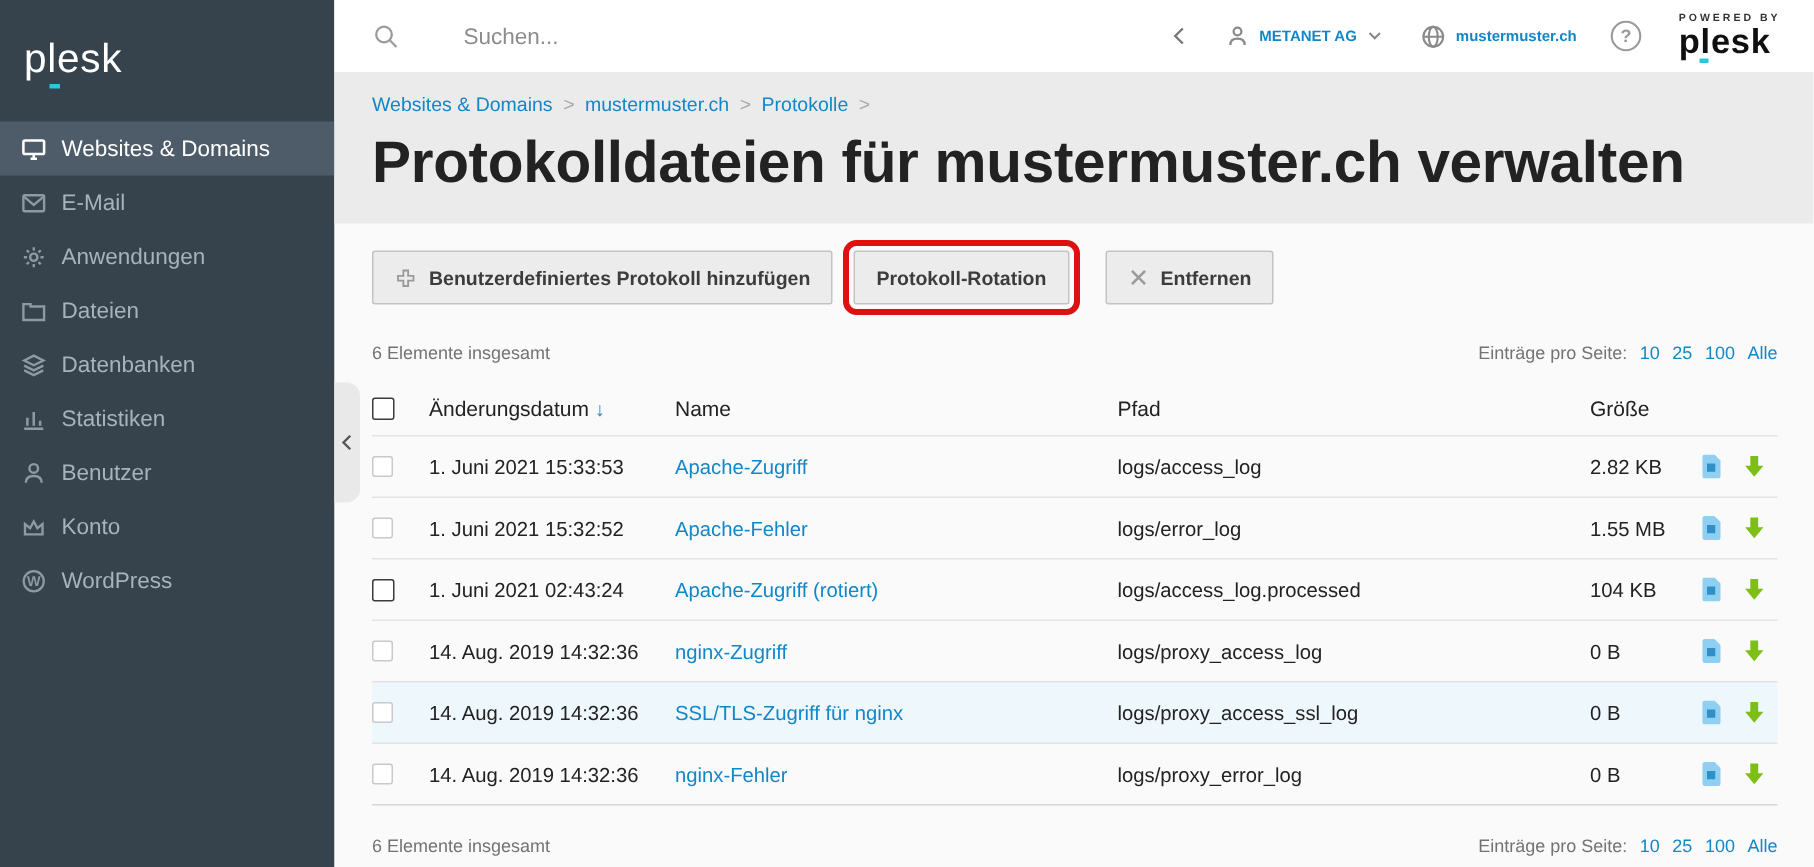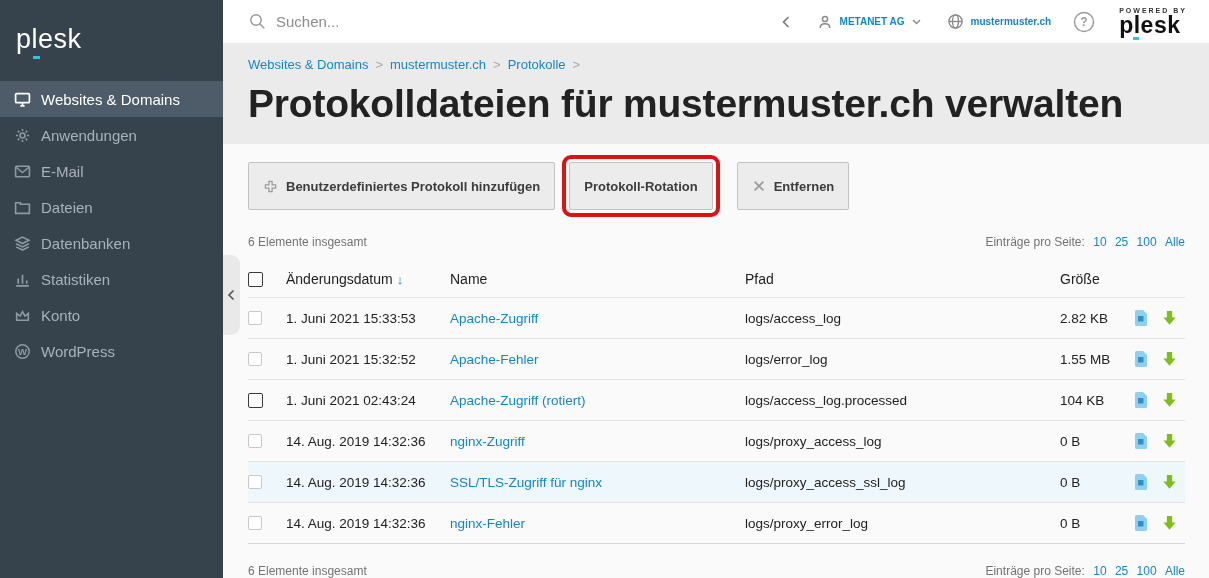--- a/index.html
+++ b/index.html
@@ -19,42 +19,42 @@
   .nav-item.active svg { stroke:#fff; }
   .wp-letter { font-size:9px; fill:#8d99a3; font-weight:bold; }
 
   
   .collapse-tab { position:absolute; left:223px; top:255px; width:17px; height:80px; background:#e9e9e9; border-radius:0 9px 9px 0; display:flex; align-items:center; justify-content:center; cursor:pointer; z-index:5; }
 
   
   .main { flex:1; display:flex; flex-direction:column; background:#fafafa; }
 
   .topbar { height:48px; background:#fff; display:flex; align-items:center; padding:0 22px 0 26px; }
-  .search-wrap { display:flex; align-items:center; flex:1; }
+  .search-wrap { display:flex; align-items:center; flex:1;gap:33px; }
   .search-input { border:none; outline:none; font-size:15px; color:#333; margin-left:10px; width:300px; font-family:"Liberation Sans",sans-serif; background:transparent; }
   .search-input::placeholder { color:#8c8c8c; }
   .top-right { display:flex; align-items:center; gap:14px; }
   .top-item { display:flex; align-items:center; gap:7px; cursor:pointer; }
   .blue-strong { color:#1287c7; font-size:10px; font-weight:700; }
   .pw-by { text-align:left; cursor:default; margin-left:10px; }
   .pw-label { font-size:7px; letter-spacing:2px; color:#333; font-weight:700; }
   .pw-logo { position:relative; font-size:23px; color:#101010; font-weight:600; line-height:1; letter-spacing:.5px; }
   .pw-logo .bar { position:absolute; left:14px; bottom:-3px; width:6px; height:3px; background:#29c8e0; }
 
   .title-band { background:#ebebeb; padding:14px 0 18px 25px; }
   .breadcrumb { font-size:13px; color:#9a9a9a; }
   .breadcrumb a { color:#1287c7; text-decoration:none; cursor:pointer; }
   .breadcrumb .sep { margin:0 7px; color:#a9a9a9; }
   .page-title { margin-top:10px; font-size:39px; font-weight:600; color:#222; letter-spacing:-.2px; }
 
   .content { flex:1; padding:18px 24px 0 25px; position:relative; }
 
   
   .toolbar { display:flex; align-items:center; }
-  .btn { display:inline-flex; align-items:center; gap:8px; height:48px; padding:16px 14px; background:#ececec; border:1px solid #c3c3c3; border-radius:2px; font-size:13px; font-weight:700; color:#3c3c3c; cursor:pointer; font-family:"Liberation Sans",sans-serif; }
+  .btn { display:inline-flex; align-items:center; gap:8px; height:36px; padding:16px 14px; background:#ececec; border:1px solid #c3c3c3; border-radius:2px; font-size:13px; font-weight:700; color:#3c3c3c; cursor:pointer; font-family:"Liberation Sans",sans-serif; }
   .btn + .btn { margin-left:10px; }
   .btn-annotated { outline:4px solid #dd1111; outline-offset:3px; margin:0 14px 0 14px !important; }
 
   
   .list-meta { display:flex; justify-content:space-between; align-items:center; margin-top:25px; font-size:12px; color:#737373; }
   .per-page a { color:#1287c7; text-decoration:none; margin-left:5px; cursor:pointer; }
 
   
   .tbl { margin-top:12px; }
   .thead, .trow { display:grid; grid-template-columns:38px 164px 295px 315px 72px auto; align-items:center; }
@@ -86,34 +86,34 @@
           <svg width="17" height="17" viewBox="0 0 16 16" fill="none" stroke-width="1.6">
               <rect x="1.5" y="2.5" width="13" height="8.5" rx="1"></rect>
               <path d="M6 14h4M8 11v3"></path>
             </svg>
         </span>
         <span>Websites &amp; Domains</span>
       </div>
       <div class="nav-item">
         <span class="nicon">
           <svg width="17" height="17" viewBox="0 0 16 16" fill="none" stroke-width="1.5">
+              <rect x="1.5" y="3" width="13" height="10" rx="1"></rect>
+              <path d="M2 4l6 5 6-5"></path>
+            </svg>
+        </span>
+        <span>E-Mail</span>
+      </div>
+      <div class="nav-item">
+        <span class="nicon">
+          <svg width="17" height="17" viewBox="0 0 16 16" fill="none" stroke-width="1.5">
               <circle cx="8" cy="8" r="2.3"></circle>
               <path d="M8 1.8v2M8 12.2v2M1.8 8h2M12.2 8h2M3.6 3.6l1.4 1.4M11 11l1.4 1.4M12.4 3.6L11 5M5 11l-1.4 1.4"></path>
             </svg>
         </span>
         <span>Anwendungen</span>
-      </div>
-      <div class="nav-item">
-        <span class="nicon">
-          <svg width="17" height="17" viewBox="0 0 16 16" fill="none" stroke-width="1.5">
-              <rect x="1.5" y="3" width="13" height="10" rx="1"></rect>
-              <path d="M2 4l6 5 6-5"></path>
-            </svg>
-        </span>
-        <span>E-Mail</span>
       </div>
       <div class="nav-item">
         <span class="nicon">
           <svg width="17" height="17" viewBox="0 0 16 16" fill="none" stroke-width="1.5">
               <path d="M1.5 4.5v-1h4.5v1.5h8.5v8.5h-13z"></path>
             </svg>
         </span>
         <span>Dateien</span>
       </div>
       <div class="nav-item">
@@ -126,20 +126,29 @@
         </span>
         <span>Datenbanken</span>
       </div>
       <div class="nav-item">
         <span class="nicon">
           <svg width="17" height="17" viewBox="0 0 16 16" fill="none" stroke-width="1.6">
               <path d="M4 7v5M8 3.5V12M12 9v3M2 14h12"></path>
             </svg>
         </span>
         <span>Statistiken</span>
+      </div>
+      <div class="nav-item">
+        <span class="nicon">
+          <svg width="17" height="17" viewBox="0 0 16 16" fill="none" stroke-width="1.5">
+              <circle cx="8" cy="5" r="2.7"></circle>
+              <path d="M3 14c0-3 2.2-4.3 5-4.3S13 11 13 14"></path>
+            </svg>
+        </span>
+        <span>Benutzer</span>
       </div>
       <div class="nav-item">
         <span class="nicon">
           <svg width="17" height="17" viewBox="0 0 16 16" fill="none" stroke-width="1.5">
               <path d="M2.5 12.5V6l3.2 2.6L8 4.4l2.3 4.2L13.5 6v6.5z"></path>
             </svg>
         </span>
         <span>Konto</span>
       </div>
       <div class="nav-item">

